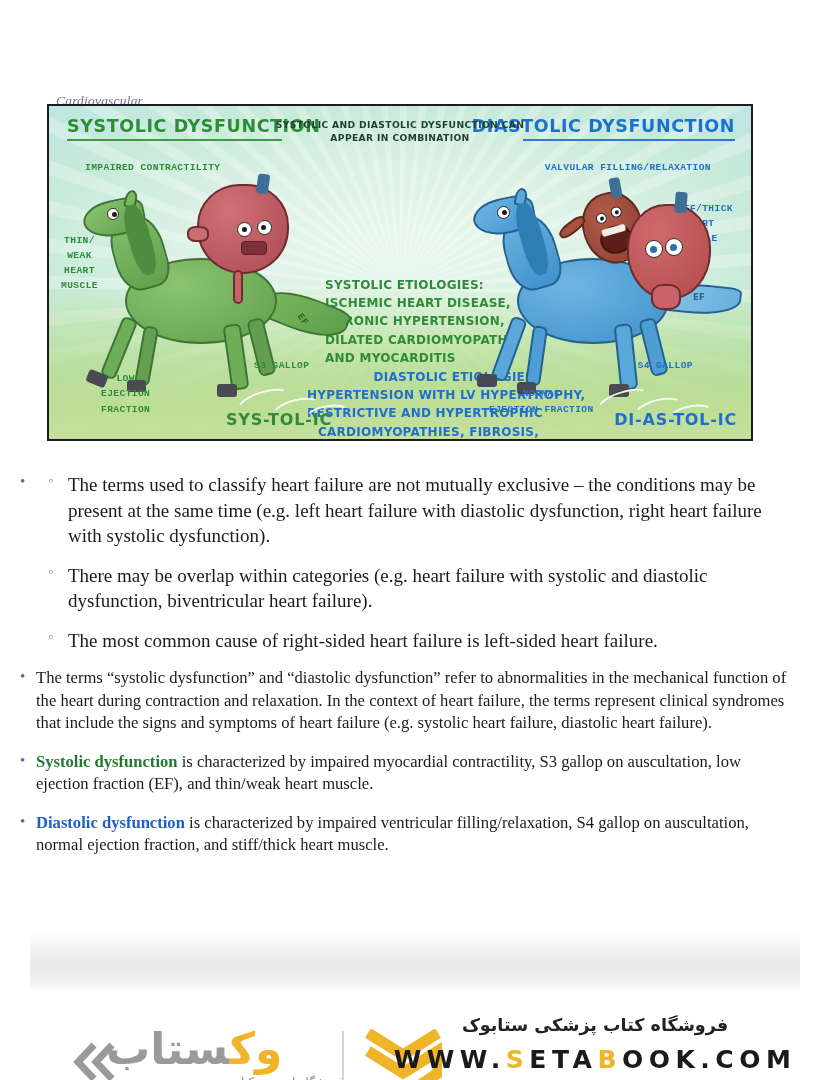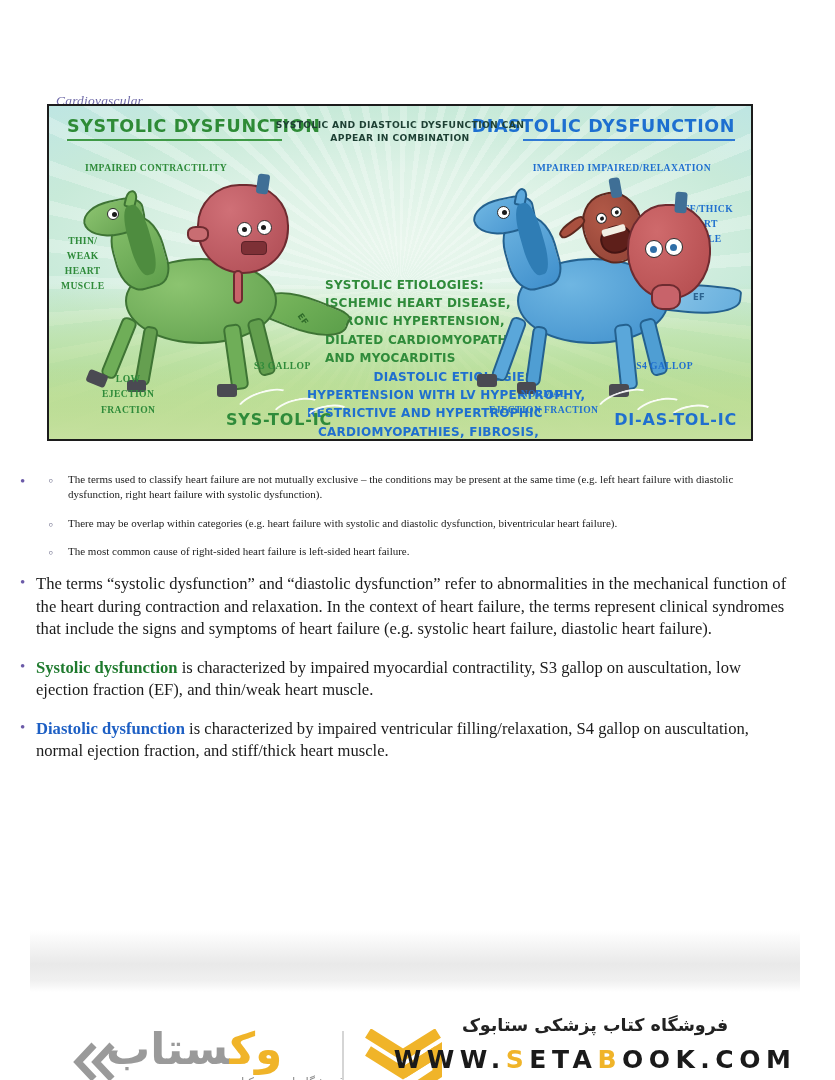--- a/index.html
+++ b/index.html
@@ -66,21 +66,21 @@
   .fig-center-note{
     position:absolute; top:12px; left:50%; transform:translateX(-50%);
     width:260px; text-align:center;
     font-family:"DejaVu Sans", sans-serif;
     font-weight:700; font-size:9.2px; line-height:1.45; letter-spacing:.35px;
     color:#1d3f33;
   }
 
   .fig-sublabel{
     position:absolute;
-    font-family:Liberation Serif, serif;
+    font-family:Liberation Mono, monospace;
     font-weight:700; font-size:9.6px; letter-spacing:.4px;
     text-align:center; white-space:nowrap;
   }
   .green-txt{ color:#2f8b3a; }
   .blue-txt { color:#1f6fcf; }
 
   .fig-list{
     position:absolute;
     font-family:"DejaVu Sans", sans-serif;
     font-weight:700; font-size:12px; line-height:1.52; letter-spacing:.25px;
@@ -132,21 +132,21 @@
     content:"•";
     position:absolute; left:20px; top:-1px;
     color:#6b5aa8; font-size:15px; line-height:1.35;
   }
   ul.lv2{ list-style:none; margin:10px 0 4px 0; padding:0; }
   ul.lv2 > li{
     position:relative;
     margin:0 0 14px 0;
     padding-left:32px;
     padding-right:6px;
-    font-size:11px;
+    font-size:19px;
     line-height:1.345;
     color:#1b1b1b;
   }
   ul.lv2 > li::before{
     content:"◦";
     position:absolute; left:12px; top:0px;
     color:#7a7a95; font-size:14px;
   }
   .lead-green{ color:#1f7a2e; font-weight:700; }
   .lead-blue { color:#1d5fc4; font-weight:700; }
@@ -205,21 +205,21 @@
   <div class="fig-ground2"></div>
 
   <div class="fig-title left">SYSTOLIC DYSFUNCTION</div>
   <div class="rule left"></div>
   <div class="fig-title right">DIASTOLIC DYSFUNCTION</div>
   <div class="rule right"></div>
 
   <div class="fig-center-note">SYSTOLIC AND DIASTOLIC DYSFUNCTION CAN APPEAR IN COMBINATION</div>
 
   <div class="fig-sublabel green-txt" style="left:36px; top:56px;">IMPAIRED CONTRACTILITY</div>
-  <div class="fig-sublabel blue-txt" style="right:40px; top:56px;">IMPAIRED IMPAIRED/RELAXATION</div>
+  <div class="fig-sublabel blue-txt" style="right:40px; top:56px;">VALVULAR FILLING/RELAXATION</div>
 
   <div class="fig-sublabel green-txt" style="left:12px; top:128px; white-space:pre; line-height:1.55;">THIN/
 WEAK
 HEART
 MUSCLE</div>
   <div class="fig-sublabel blue-txt" style="right:18px; top:96px; white-space:pre; line-height:1.55;">STIFF/THICK
 HEART
 MUSCLE</div>
 
   <div class="fig-list sys" style="white-space:pre;">SYSTOLIC ETIOLOGIES:

